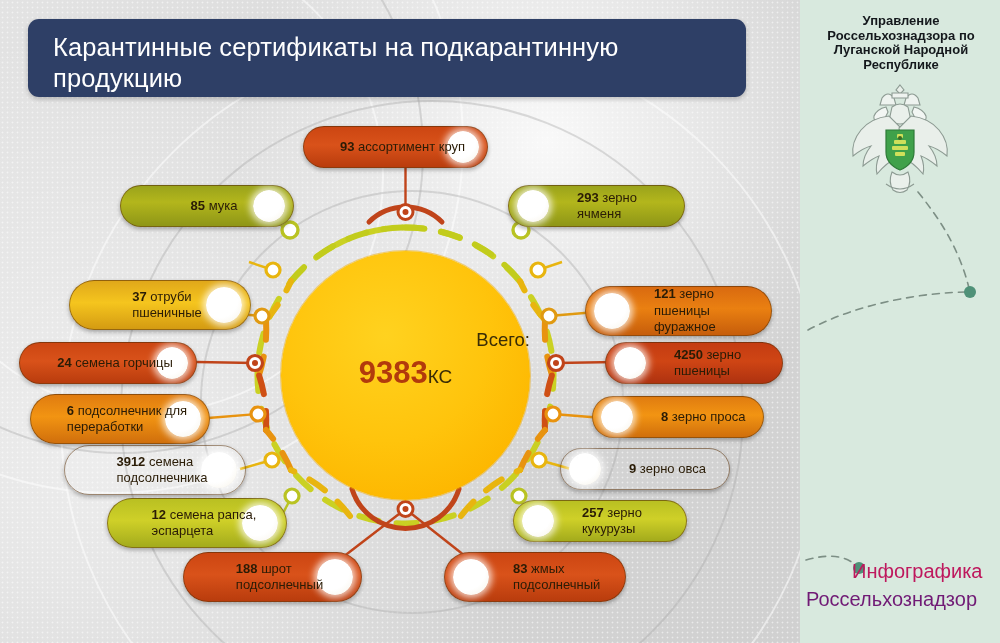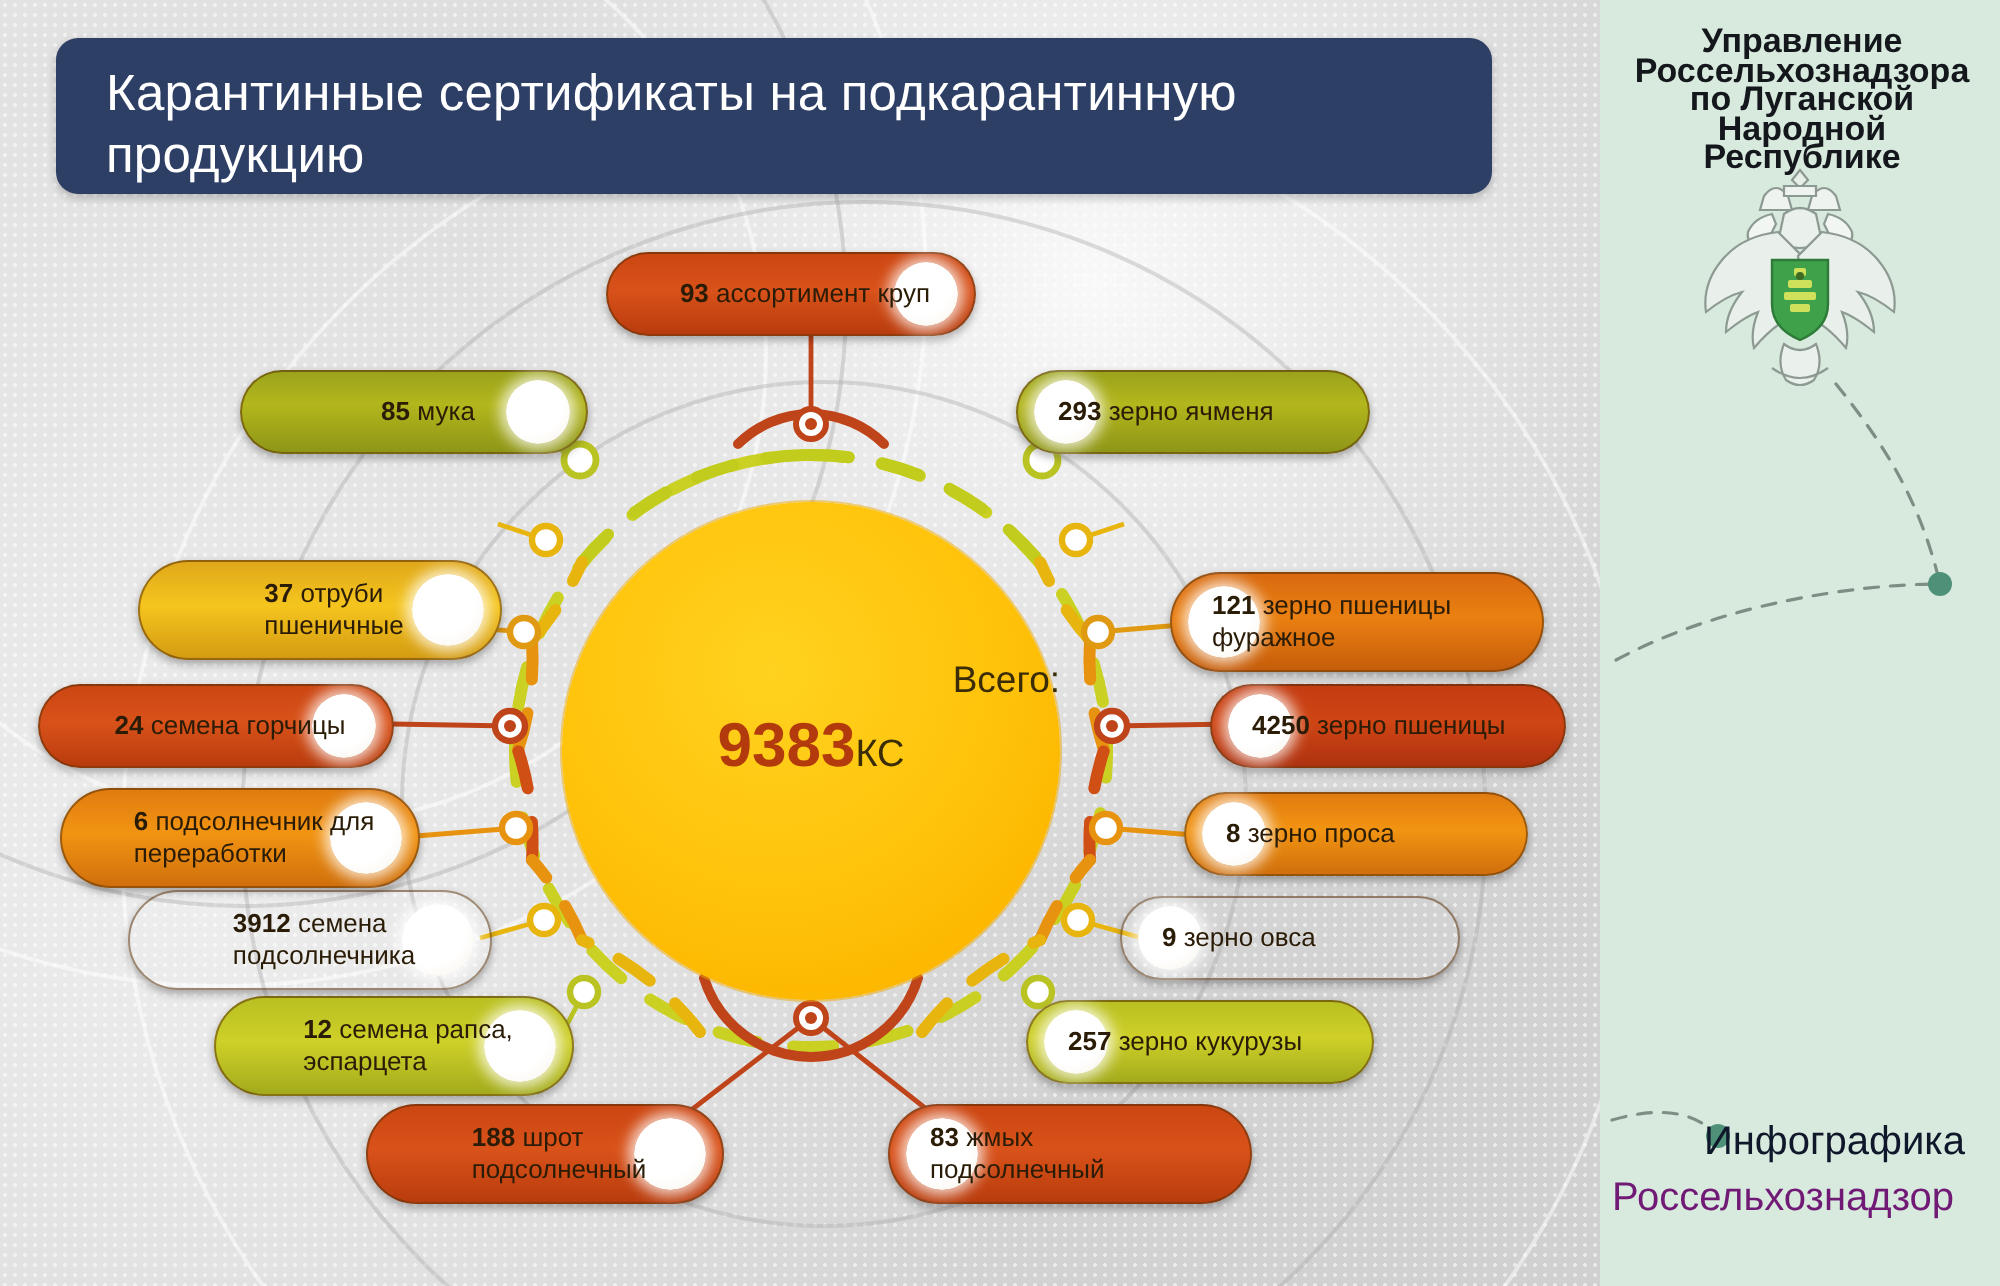--- a/index.html
+++ b/index.html
@@ -80,47 +80,47 @@
     background:radial-gradient(circle at 38% 34%, #ffffff 0%, #ffffff 56%, #f6f2e6 100%);
     box-shadow:0 0 7px 3px rgba(255,255,255,.75);
   }
   .pill.two .knob{width:36px;height:36px;}
 
   
   .pill.L{justify-content:center;}
   .pill.L .txt{margin-left:14px;}
   .pill.L .knob{right:8px;}
   
-  .pill.R .txt{padding-left:20px;}
+  .pill.R .txt{margin-left:48px;padding-left:20px;}
   .pill.R .knob{left:8px;}
 
   
   .c-olive {background:linear-gradient(180deg,#9aa31b 0%,#b3b61c 40%,#8e9617 100%);}
   .c-lime  {background:linear-gradient(180deg,#b9c022 0%,#cfd028 45%,#a3ab1c 100%);}
   .c-gold  {background:linear-gradient(180deg,#e0a81a 0%,#f5c51e 45%,#d49b12 100%);}
   .c-yellow{background:linear-gradient(180deg,#e8b10d 0%,#f9cf14 45%,#ddа00b 100%);}
   .c-amber {background:linear-gradient(180deg,#e99b12 0%,#f7b915 45%,#d98b0c 100%);}
   .c-orange{background:linear-gradient(180deg,#e07c10 0%,#f29412 45%,#d06f0c 100%);}
   .c-dorange{background:linear-gradient(180deg,#d96a10 0%,#ea8011 45%,#c65d0b 100%);}
   .c-red   {background:linear-gradient(180deg,#cc4612 0%,#d9521a 45%,#b93c0d 100%);}
   .c-rred  {background:linear-gradient(180deg,#c43c12 0%,#cf4514 45%,#ae3210 100%);}
 
   
   #side{
     position:absolute;left:800px;top:0;width:200px;height:643px;
     background:#d8e9de;
   }
   #side .org{
     position:absolute;left:10px;right:8px;top:14px;
-    text-align:center;color:#14181c;font-size:17px;line-height:14.5px;font-weight:700;
+    text-align:center;color:#14181c;font-size:13px;line-height:14.5px;font-weight:700;
   }
   #emblem{position:absolute;left:50%;top:80px;transform:translateX(-50%);}
   #side .br1{
     position:absolute;left:52px;top:560px;right:6px;
-    color:#0f172a;font-size:20px;
+    color:#be185d;font-size:20px;
   }
   #side .br2{
     position:absolute;left:6px;top:588px;right:6px;
     color:#701a75;font-size:20px;
   }
   #sidewires{position:absolute;left:0;top:0;width:200px;height:643px;}
 </style>
 </head>
 <body>
 

